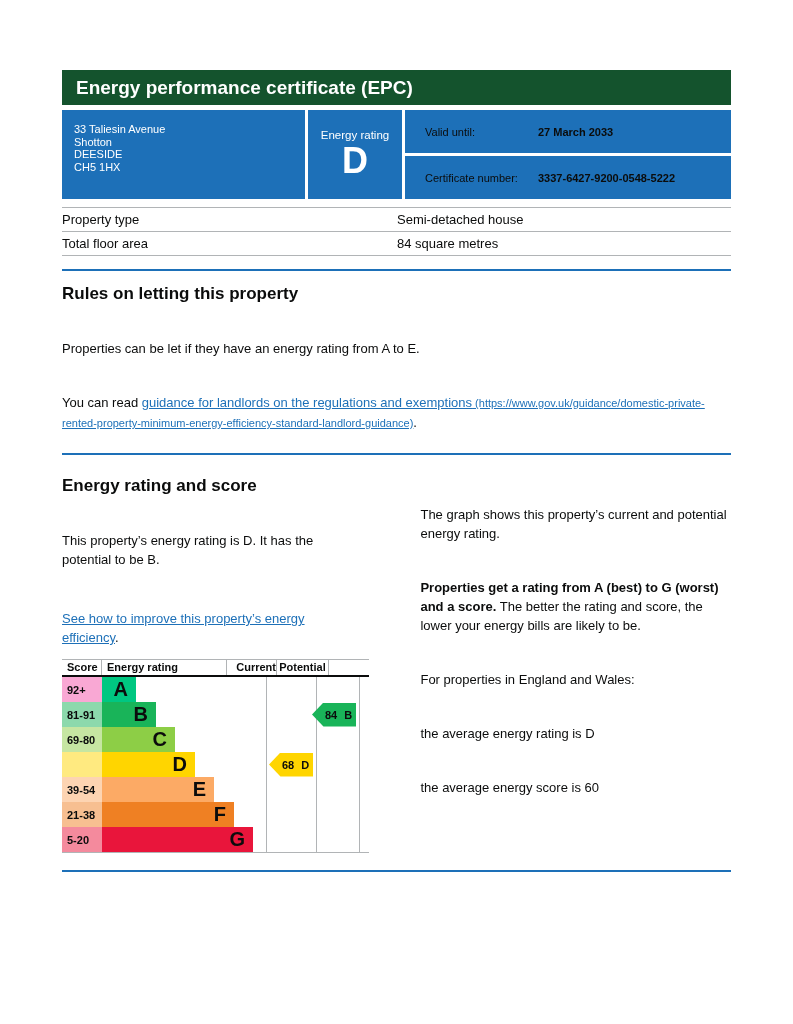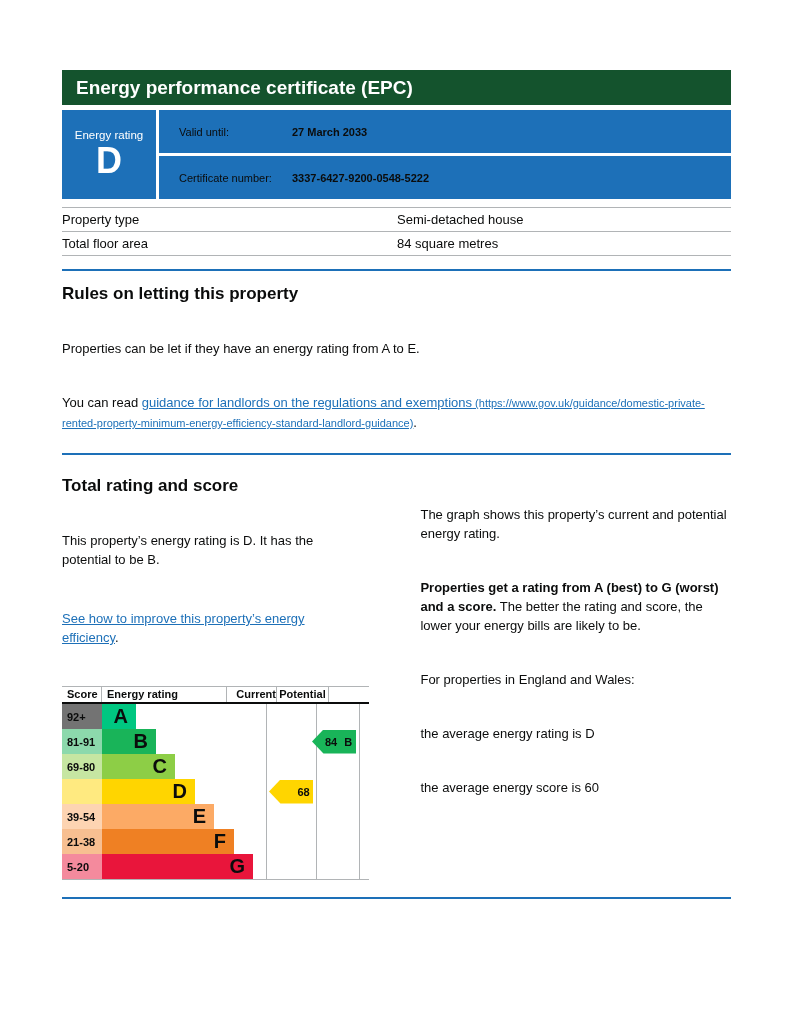--- a/index.html
+++ b/index.html
@@ -59,21 +59,21 @@
   .col-left p, .col-left .improve-link-wrap { width: 272px; }
   .col-left .improve-link-wrap { display: block; margin-top: 40px; font-size: 13px; line-height: 19px; }
   .col-right { width: 312px; padding-top: 7px; }
   .col-right p.rp1 { margin-bottom: 20px; }
   .col-right p.rp2 { margin-bottom: 20px; }
   .col-right p.rp3 { margin-bottom: 13px; }
   .bold { font-weight: bold; }
 
   
   .epc-chart {
-    width: 307px; margin-top: 39px;
+    width: 307px; margin-top: 12px;
     border-top: 1px solid #b1b4b6; border-bottom: 1px solid #b1b4b6;
     font-size: 11px;
   }
   .chart-header { display: flex; height: 17px; border-bottom: 2px solid #0b0c0c; font-weight: bold; }
   .chart-header .h-score { width: 40px; padding-left: 5px; border-right: 1px solid #b1b4b6; line-height: 15px; }
   .chart-header .h-rating { width: 124px; padding-left: 5px; line-height: 15px; }
   .chart-header .h-current { width: 50px; border-left: 1px solid #b1b4b6; text-align: right; line-height: 15px; }
   .chart-header .h-potential { width: 53px; border-left: 1px solid #b1b4b6; border-right: 1px solid #b1b4b6; text-align: center; line-height: 15px; }
   .band-row { display: flex; height: 25px; }
   .score-cell { width: 40px; padding-left: 5px; font-weight: bold; display: flex; align-items: center; }
@@ -95,20 +95,26 @@
   }
 </style>
 </head>
 <body>
 
 <div class="page">
 
   <div class="epc-titlebar">Energy performance certificate (EPC)</div>
 
   <div class="summary-row">
+    <div class="summary-box address-box">
+        <div>33 Taliesin Avenue</div>
+        <div>Shotton</div>
+        <div>DEESIDE</div>
+        <div>CH5 1HX</div>
+      </div>
     <div class="summary-box rating-box">
       <div class="rating-label">Energy rating</div>
       <div class="rating-letter">D</div>
     </div>
     <div class="validity-box">
       <div class="validity-cell">
         <span class="v-label">Valid until:</span>
         <span class="v-value">27 March 2033</span>
       </div>
       <div class="validity-cell">
@@ -134,34 +140,34 @@
   <div class="rules-section">
     <h2>Rules on letting this property</h2>
     <p class="p1">Properties can be let if they have an energy rating from A to E.</p>
     <p class="p2"><span>You can read </span><a><span>guidance for landlords on the regulations and exemptions</span><span class="link-url"> (https://www.gov.uk/guidance/domestic-private-rented-property-minimum-energy-efficiency-standard-landlord-guidance)</span></a><span>.</span></p>
   </div>
 
   <hr class="blue-rule r2">
 
   <div class="two-col">
     <div class="col-left">
-      <h2>Total rating and score</h2>
+      <h2>Energy rating and score</h2>
       <p>This property’s energy rating is D. It has the potential to be B.</p>
       <span class="improve-link-wrap"><a>See how to improve this property’s energy efficiency</a><span>.</span></span>
 
       <div class="epc-chart">
         <div class="chart-header">
           <div class="h-score">Score</div>
           <div class="h-rating">Energy rating</div>
           <div class="h-current">Current</div>
           <div class="h-potential">Potential</div>
         </div>
         <div class="chart-body">
             <div class="band-row">
-              <div class="score-cell" style="background: #737373;">92+</div>
+              <div class="score-cell" style="background: #f9a8d4;">92+</div>
               <div class="rating-cell">
                 <div class="band-bar" style="background: rgb(0, 199, 129); width: 34px;">A</div>
               </div>
               <div class="arrow-cell cell-current"></div>
               <div class="arrow-cell cell-potential"></div>
             </div>
             <div class="band-row">
               <div class="score-cell" style="background: rgb(140, 217, 172);">81-91</div>
               <div class="rating-cell">
                 <div class="band-bar" style="background: rgb(25, 180, 89); width: 54px;">B</div>
@@ -182,21 +188,21 @@
               <div class="arrow-cell cell-current"></div>
               <div class="arrow-cell cell-potential"></div>
             </div>
             <div class="band-row">
               <div class="score-cell" style="background: rgb(255, 234, 128); padding-left: 40px;">55-68</div>
               <div class="rating-cell">
                 <div class="band-bar" style="background: rgb(255, 213, 0); width: 93px;">D</div>
               </div>
               <div class="arrow-cell cell-current">
                 <div class="rating-arrow" style="background: rgb(255, 213, 0);">
-                  <div style="display: inline; padding-left: 31px;">68</div>
+                  <div style="display: inline;">68</div>
                   <div style="display: inline;">D</div>
                 </div>
               </div>
               <div class="arrow-cell cell-potential"></div>
             </div>
             <div class="band-row">
               <div class="score-cell" style="background: rgb(253, 212, 178);">39-54</div>
               <div class="rating-cell">
                 <div class="band-bar" style="background: rgb(252, 170, 101); width: 112px;">E</div>
               </div>

